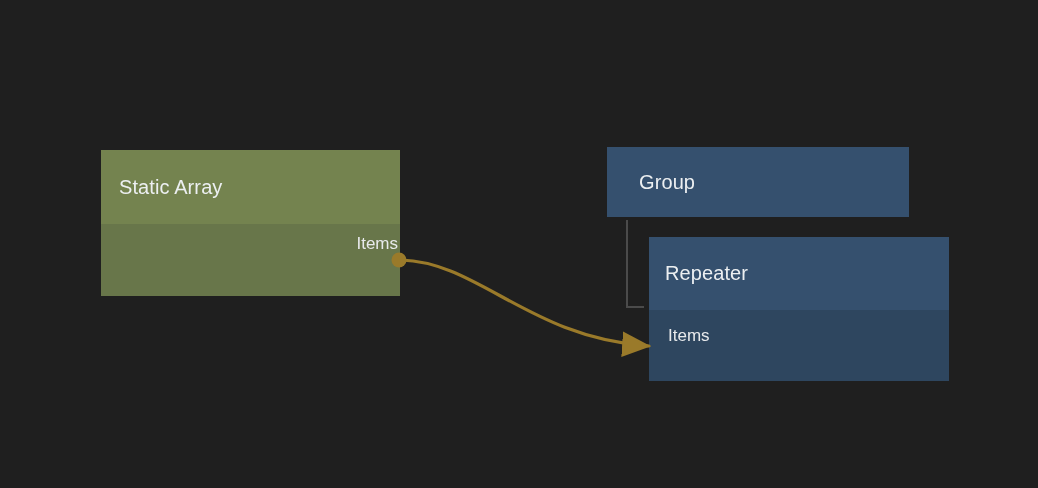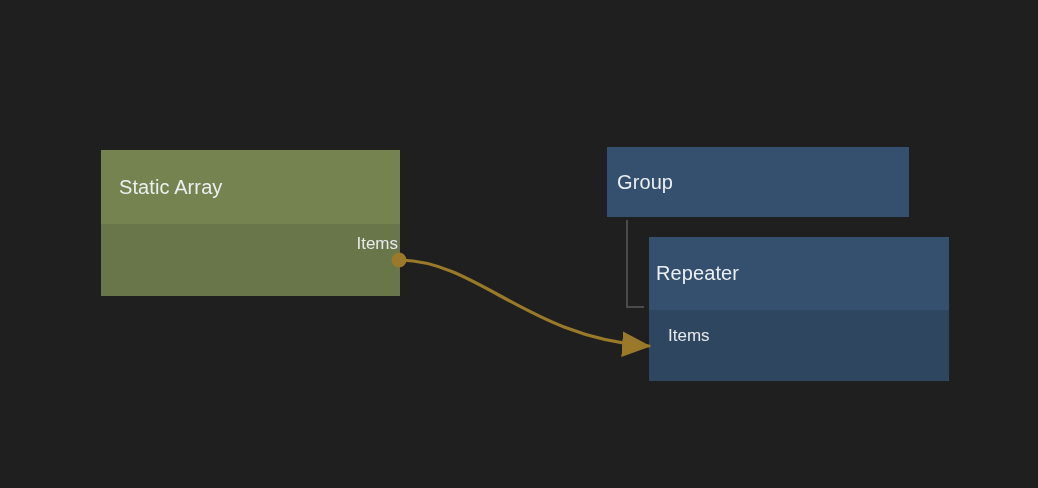--- a/index.html
+++ b/index.html
@@ -101,34 +101,34 @@
   
   #node-group {
     left: 598px;
     top: 147px;
     width: 302px;
     height: 70px;
   }
   #node-group .node-header {
     height: 70px;
     background: #35506e;
-    padding-left: 10px;
+    padding-left: 32px;
   }
 
   
   #node-repeater {
     left: 640px;
     top: 237px;
     width: 300px;
     height: 144px;
   }
   #node-repeater .node-header {
     height: 73px;
     background: #35506e;
-    padding-left: 7px;
+    padding-left: 16px;
   }
   #node-repeater .node-body {
     height: 71px;
     background: #2e465f;
     padding-top: 16px;
   }
 
   
   .hierarchy-bracket {
     position: absolute;

